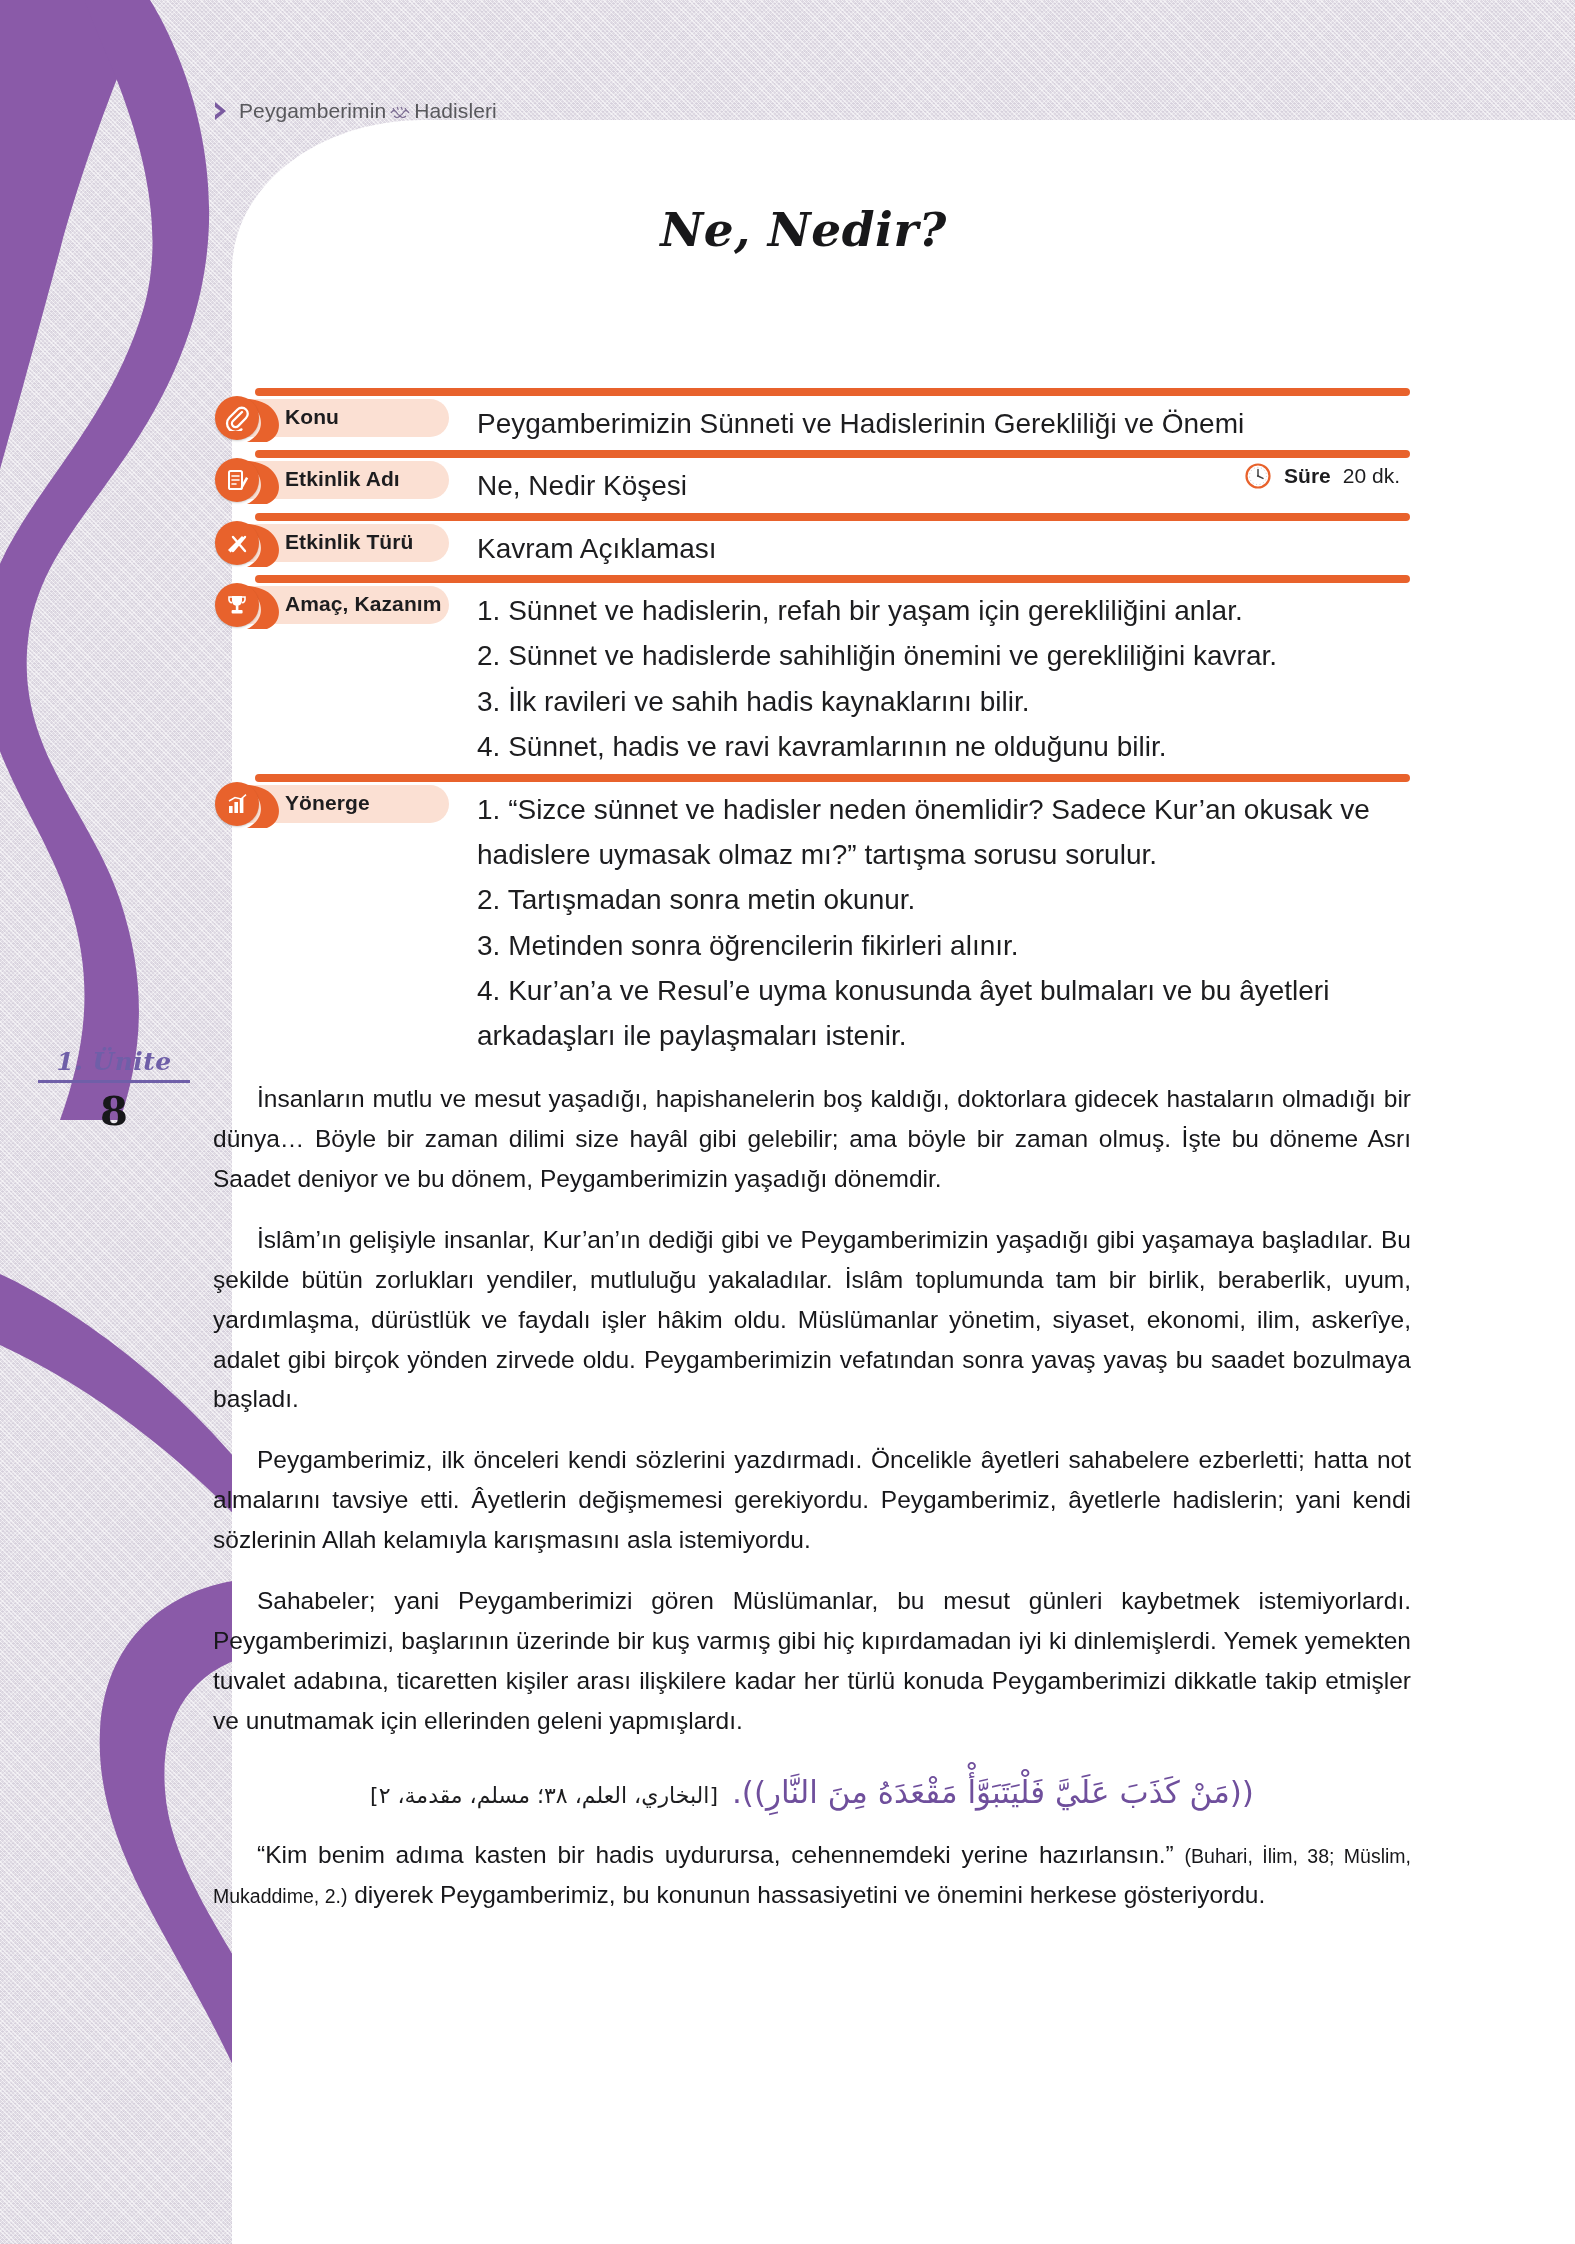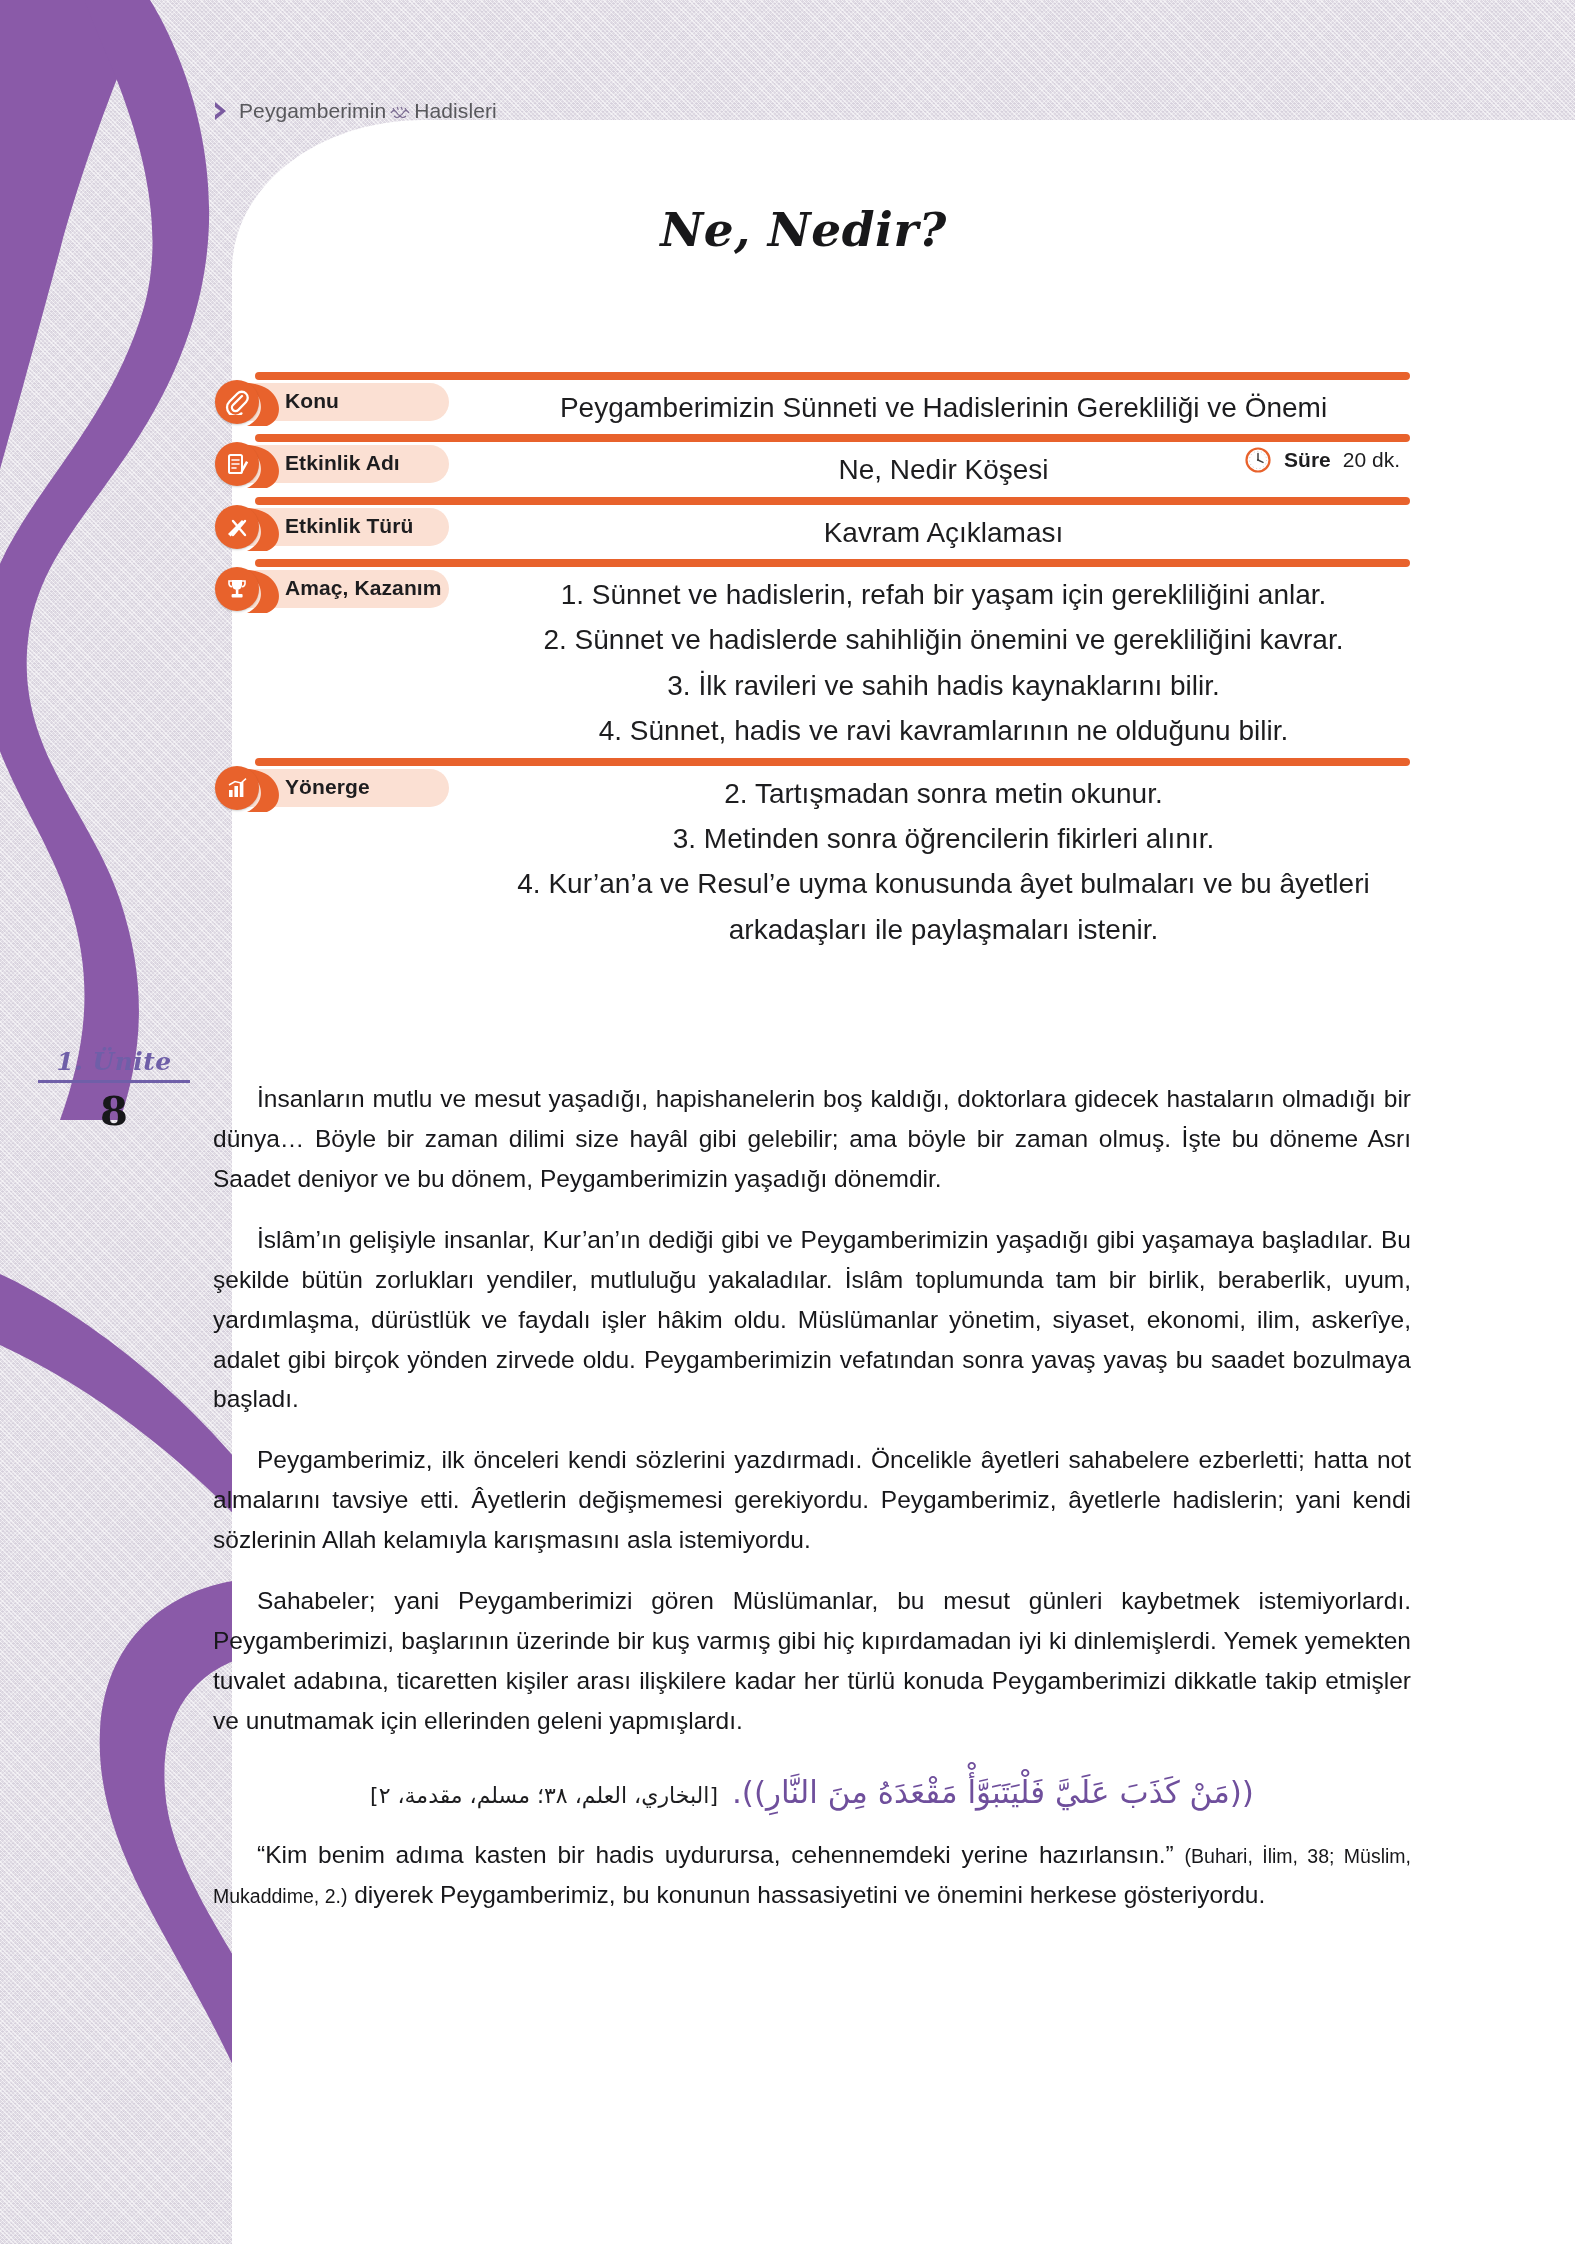--- a/index.html
+++ b/index.html
@@ -136,24 +136,23 @@
     font-weight: 700;
     font-size: 40px;
     color: #17171a;
     line-height: 1;
   }
 
   
   .info-table {
     position: absolute;
     left: 215px;
-    top: 372px;
+    top: 388px;
     width: 1195px;
     z-index: 7;
-    text-align: center;
   }
   .info-row {
     position: relative;
     margin-bottom: 4px;
   }
   
   .row-rule {
     position: absolute;
     left: 40px;
     top: 0;
@@ -459,20 +458,21 @@
             <svg width="26" height="26" viewBox="0 0 26 26">
               <rect x="5" y="15" width="3.6" height="7" fill="#fff"></rect>
               <rect x="10.4" y="11" width="3.6" height="11" fill="#fff"></rect>
               <rect x="15.8" y="7" width="3.6" height="15" fill="#fff"></rect>
               <path d="M5,10 L11,6.5 L17,8 L22,3.6" fill="none" stroke="#fff" stroke-width="1.5"></path>
             </svg>
           </div>
           <div class="badge-text">Yönerge</div>
         </div>
         <div class="row-content">
+          <div class="wrapline">1. “Sizce sünnet ve hadisler neden önemlidir? Sadece Kur’an okusak ve hadislere uymasak olmaz mı?” tartışma sorusu sorulur.</div>
           <div class="line">2. Tartışmadan sonra metin okunur.</div>
           <div class="line">3. Metinden sonra öğrencilerin fikirleri alınır.</div>
           <div class="wrapline">4. Kur’an’a ve Resul’e uyma konusunda âyet bulmaları ve bu âyetleri arkadaşları ile paylaşmaları  istenir.</div>
         </div>
       </div>
     </div>
 
   </div>
 
   <div class="body-copy">

